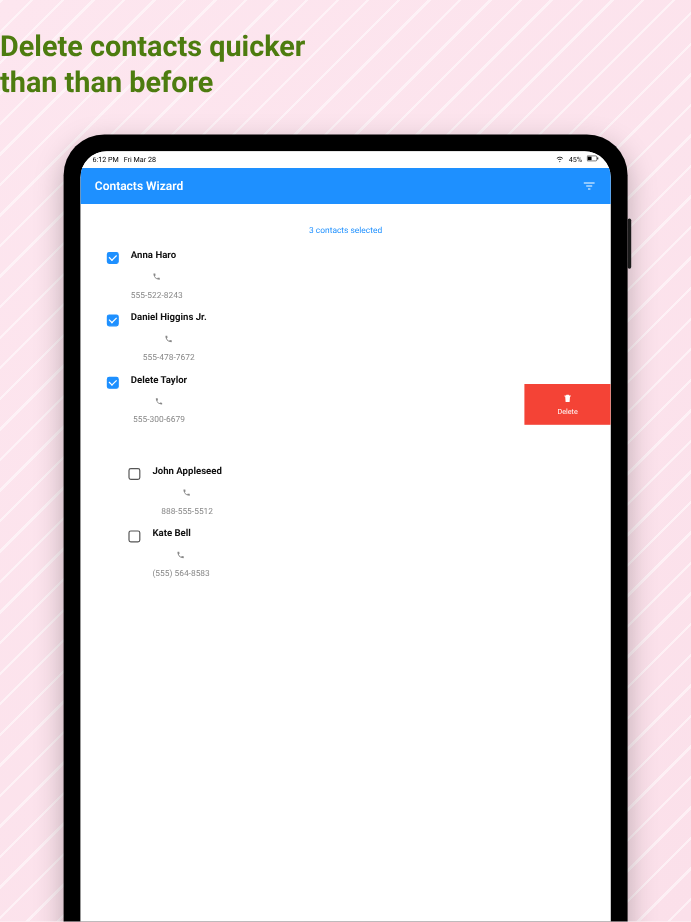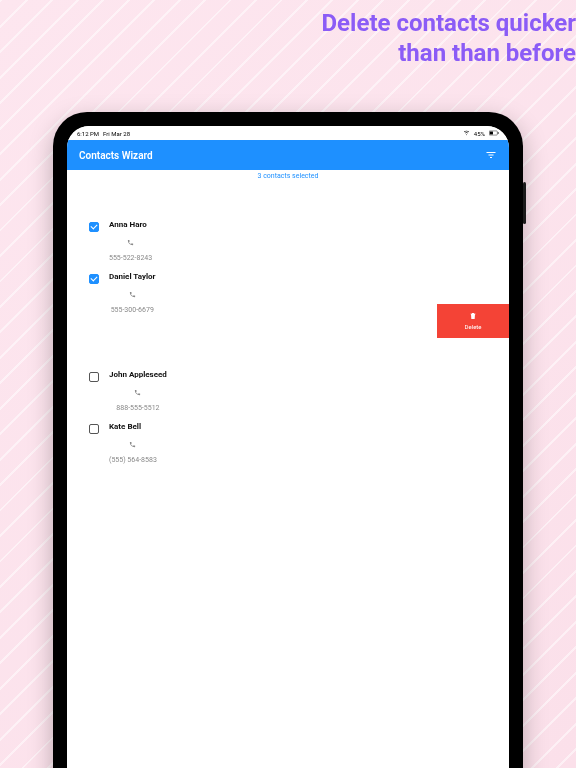--- a/index.html
+++ b/index.html
@@ -13,26 +13,26 @@
   }
   .bg-pattern {
     position: absolute;
     inset: 0;
     background:
       repeating-linear-gradient(135deg, rgba(255,255,255,0.5) 0 2px, rgba(255,255,255,0) 2px 18px),
       linear-gradient(135deg, #fde6ef 0%, #fbe0ea 100%);
   }
   .headline {
     position: relative;
-    text-align: right;
+    text-align: left;
     font-weight: 700;
     font-size: 24px;
     line-height: 1.25;
-    color: #8b5cf6;
-    padding-top: 8px;
+    color: #4d7c0f;
+    padding-top: 24px;
   }
   .ipad-frame {
     position: absolute;
     left: 50%;
     transform: translateX(-50%);
     top: 112px;
     width: 470px;
     height: 729px;
     background: #000;
     border-radius: 34px;
@@ -78,28 +78,28 @@
     align-items: center;
     justify-content: space-between;
     padding: 0 12px;
   }
   .nav-title { font-size: 10px; font-weight: 600; }
   .filter-icon svg { width: 12px; height: 12px; fill: #fff; }
   .selection-count {
     text-align: center;
     font-size: 7px;
     color: #1e90ff;
-    padding: 2px 0 8px;
+    padding: 18px 0 8px;
   }
   .content {
     flex: 1;
     position: relative;
     overflow: hidden;
   }
-  .contact-group { margin-bottom: 14px; margin-top: 28px; }
+  .contact-group { margin-bottom: 14px; }
   .contact-row {
     display: flex;
     align-items: flex-start;
     padding: 4px 0 6px 22px;
   }
   .checkbox {
     width: 10px;
     height: 10px;
     border: 1px solid #1e90ff;
     border-radius: 2px;
@@ -239,31 +239,43 @@
                 <span class="phone-icon"><svg viewBox="0 0 24 24">
                     <path d="M6.6 10.8c1.4 2.8 3.8 5.2 6.6 6.6l2.2-2.2c.3-.3.7-.4 1-.2 1.2.4 2.4.6 3.6.6.6 0 1 .4 1 1V20c0 .6-.4 1-1 1C10.6 21 3 13.4 3 4c0-.6.4-1 1-1h3.4c.6 0 1 .4 1 1 0 1.2.2 2.4.6 3.6.1.3 0 .7-.2 1l-2.2 2.2z"></path>
                   </svg></span>
                 <span class="contact-phone">555-522-8243</span>
               </div>
             </div>
           </div>
           <div class="contact-row">
             <div class="checkbox checked"></div>
             <div class="contact-info">
-              <div class="contact-name">Daniel Taylor</div>
+              <div class="contact-name">Daniel Higgins Jr.</div>
+              <div class="contact-phone-row">
+                <span class="phone-icon"><svg viewBox="0 0 24 24">
+                    <path d="M6.6 10.8c1.4 2.8 3.8 5.2 6.6 6.6l2.2-2.2c.3-.3.7-.4 1-.2 1.2.4 2.4.6 3.6.6.6 0 1 .4 1 1V20c0 .6-.4 1-1 1C10.6 21 3 13.4 3 4c0-.6.4-1 1-1h3.4c.6 0 1 .4 1 1 0 1.2.2 2.4.6 3.6.1.3 0 .7-.2 1l-2.2 2.2z"></path>
+                  </svg></span>
+                <span class="contact-phone">555-478-7672</span>
+              </div>
+            </div>
+          </div>
+          <div class="contact-row">
+            <div class="checkbox checked"></div>
+            <div class="contact-info">
+              <div class="contact-name">Delete Taylor</div>
               <div class="contact-phone-row">
                 <span class="phone-icon"><svg viewBox="0 0 24 24">
                     <path d="M6.6 10.8c1.4 2.8 3.8 5.2 6.6 6.6l2.2-2.2c.3-.3.7-.4 1-.2 1.2.4 2.4.6 3.6.6.6 0 1 .4 1 1V20c0 .6-.4 1-1 1C10.6 21 3 13.4 3 4c0-.6.4-1 1-1h3.4c.6 0 1 .4 1 1 0 1.2.2 2.4.6 3.6.1.3 0 .7-.2 1l-2.2 2.2z"></path>
                   </svg></span>
                 <span class="contact-phone">555-300-6679</span>
               </div>
             </div>
           </div>
         </div>
-      <div class="contact-group" id="group-unselected" style="margin-top:46px;">
+      <div class="contact-group" id="group-unselected" style="margin-top:24px;padding-left:18px;">
           <div class="contact-row">
             <div class="checkbox unchecked"></div>
             <div class="contact-info">
               <div class="contact-name">John Appleseed</div>
               <div class="contact-phone-row">
                 <span class="phone-icon"><svg viewBox="0 0 24 24">
                     <path d="M6.6 10.8c1.4 2.8 3.8 5.2 6.6 6.6l2.2-2.2c.3-.3.7-.4 1-.2 1.2.4 2.4.6 3.6.6.6 0 1 .4 1 1V20c0 .6-.4 1-1 1C10.6 21 3 13.4 3 4c0-.6.4-1 1-1h3.4c.6 0 1 .4 1 1 0 1.2.2 2.4.6 3.6.1.3 0 .7-.2 1l-2.2 2.2z"></path>
                   </svg></span>
                 <span class="contact-phone">888-555-5512</span>
               </div>

